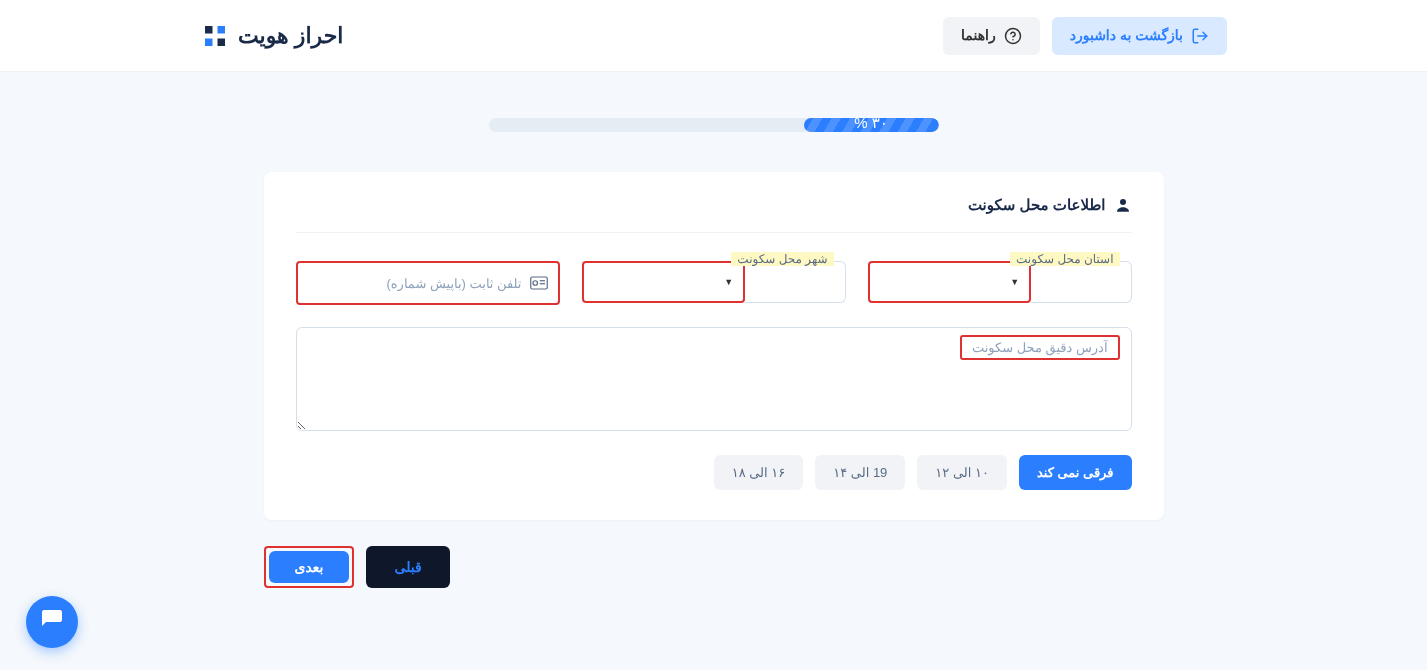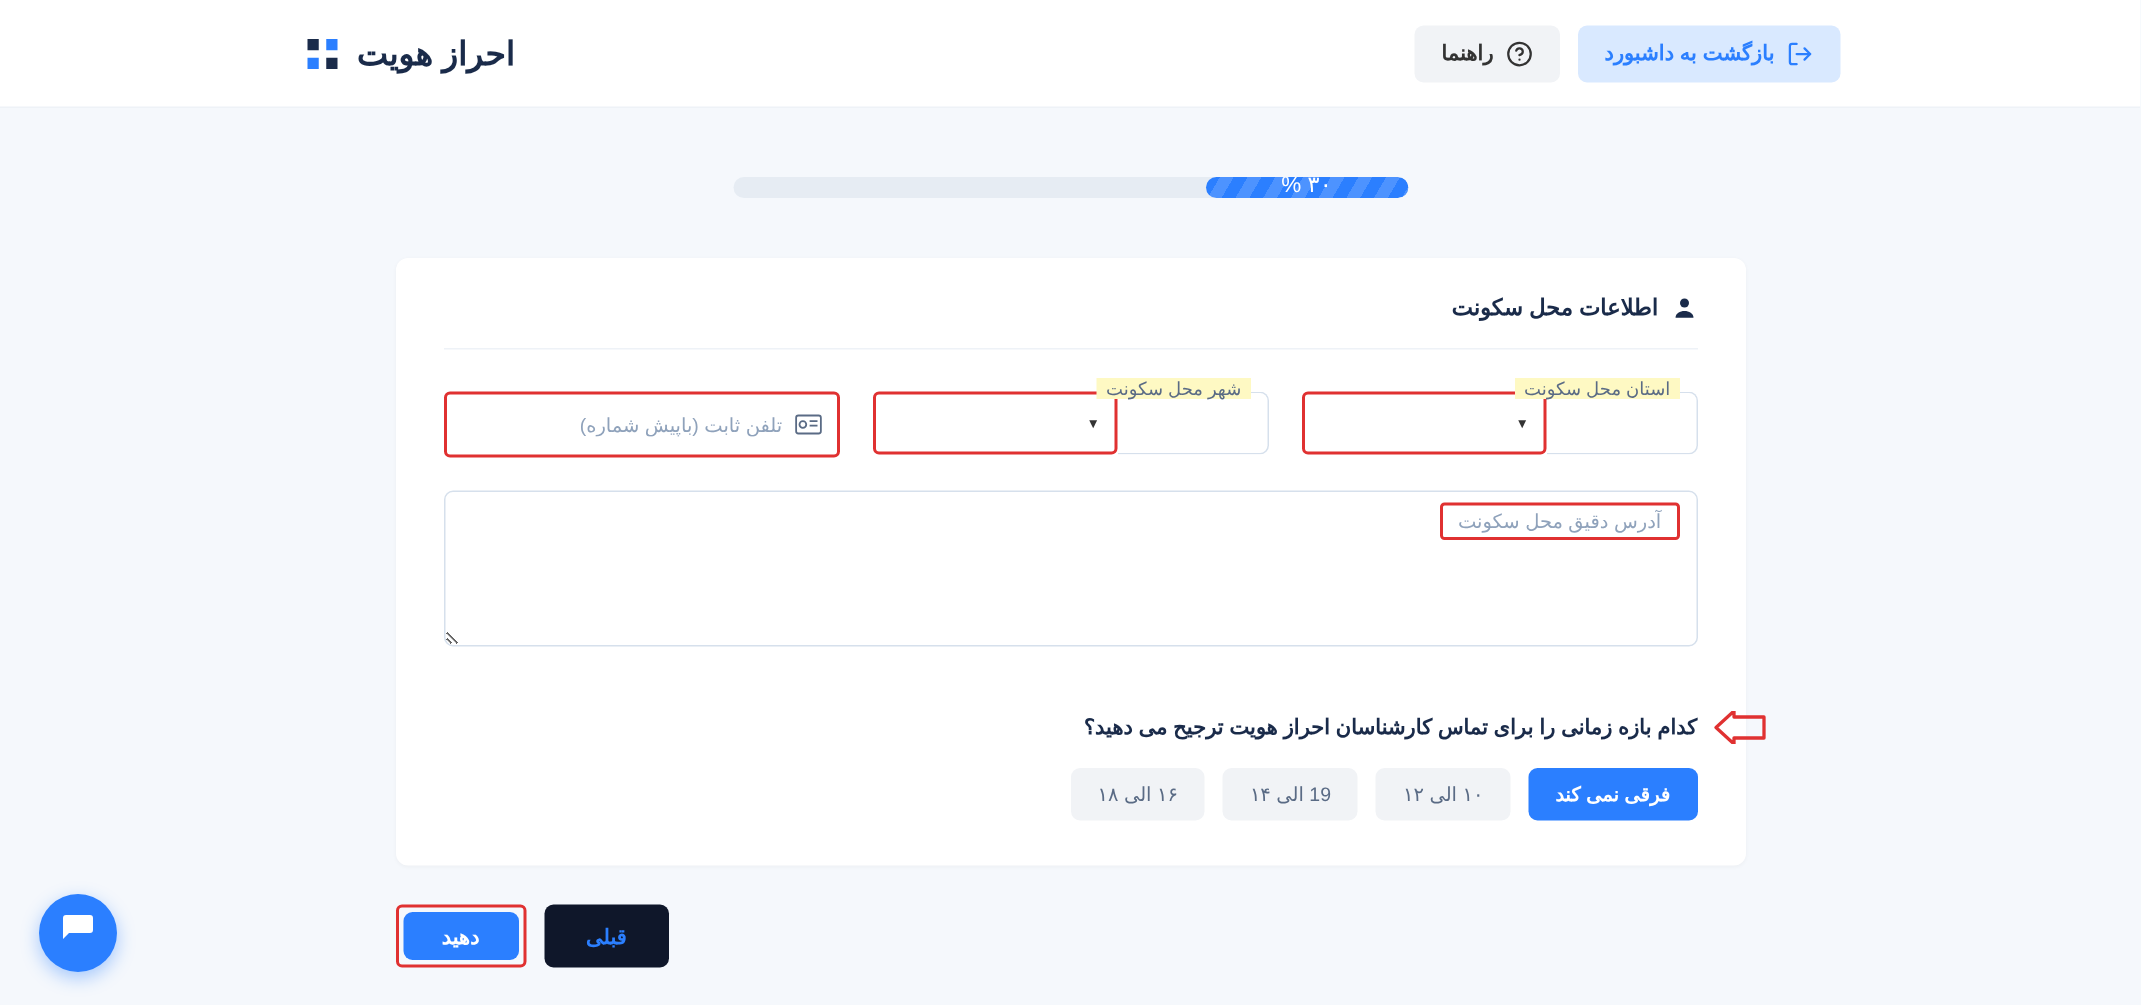--- a/index.html
+++ b/index.html
@@ -399,41 +399,33 @@
         <input type="text" placeholder="تلفن ثابت (باپیش شماره)" style="">
       </div>
     </div>
   </div>
 
   <div class="textarea-wrap">
     <span class="textarea-label">آدرس دقیق محل سکونت</span>
     <textarea class="textarea" style=""></textarea>
   </div>
 
-  <div class="question-row">
-    <span class="question-arrow">
-      <svg width="36" height="22" viewBox="0 0 36 22">
-          <path d="M34 4 L34 18 L14 18 L14 22 L2 11 L14 0 L14 4 Z" fill="none" stroke="#e03131" stroke-width="2.2" stroke-linejoin="round"></path>
-        </svg>
-    </span>
-    <span class="question-text">کدام بازه زمانی را برای تماس کارشناسان احراز هویت ترجیح می دهید؟</span>
-  </div>
 
   <div class="options">
     <button class="opt opt-active">فرقی نمی کند</button>
     <button class="opt opt-inactive">۱۰ الی ۱۲</button>
     <button class="opt opt-inactive">19 الی ۱۴</button>
     <button class="opt opt-inactive">۱۶ الی ۱۸</button>
   </div>
 </div>
 
 <div class="nav-btns">
   <button class="nav-btn nav-prev">قبلی</button>
   <span class="nav-next-wrap">
-    <button class="nav-btn nav-next">دهید</button>
+    <button class="nav-btn nav-next">بعدی</button>
   </span>
 </div>
 
 <div class="chat-bubble">
   <span>
     <svg width="24" height="24" viewBox="0 0 24 24" fill="#fff">
         <path d="M20 2H4a2 2 0 0 0-2 2v14l4-4h14a2 2 0 0 0 2-2V4a2 2 0 0 0-2-2z"></path>
       </svg>
   </span>
 </div>

